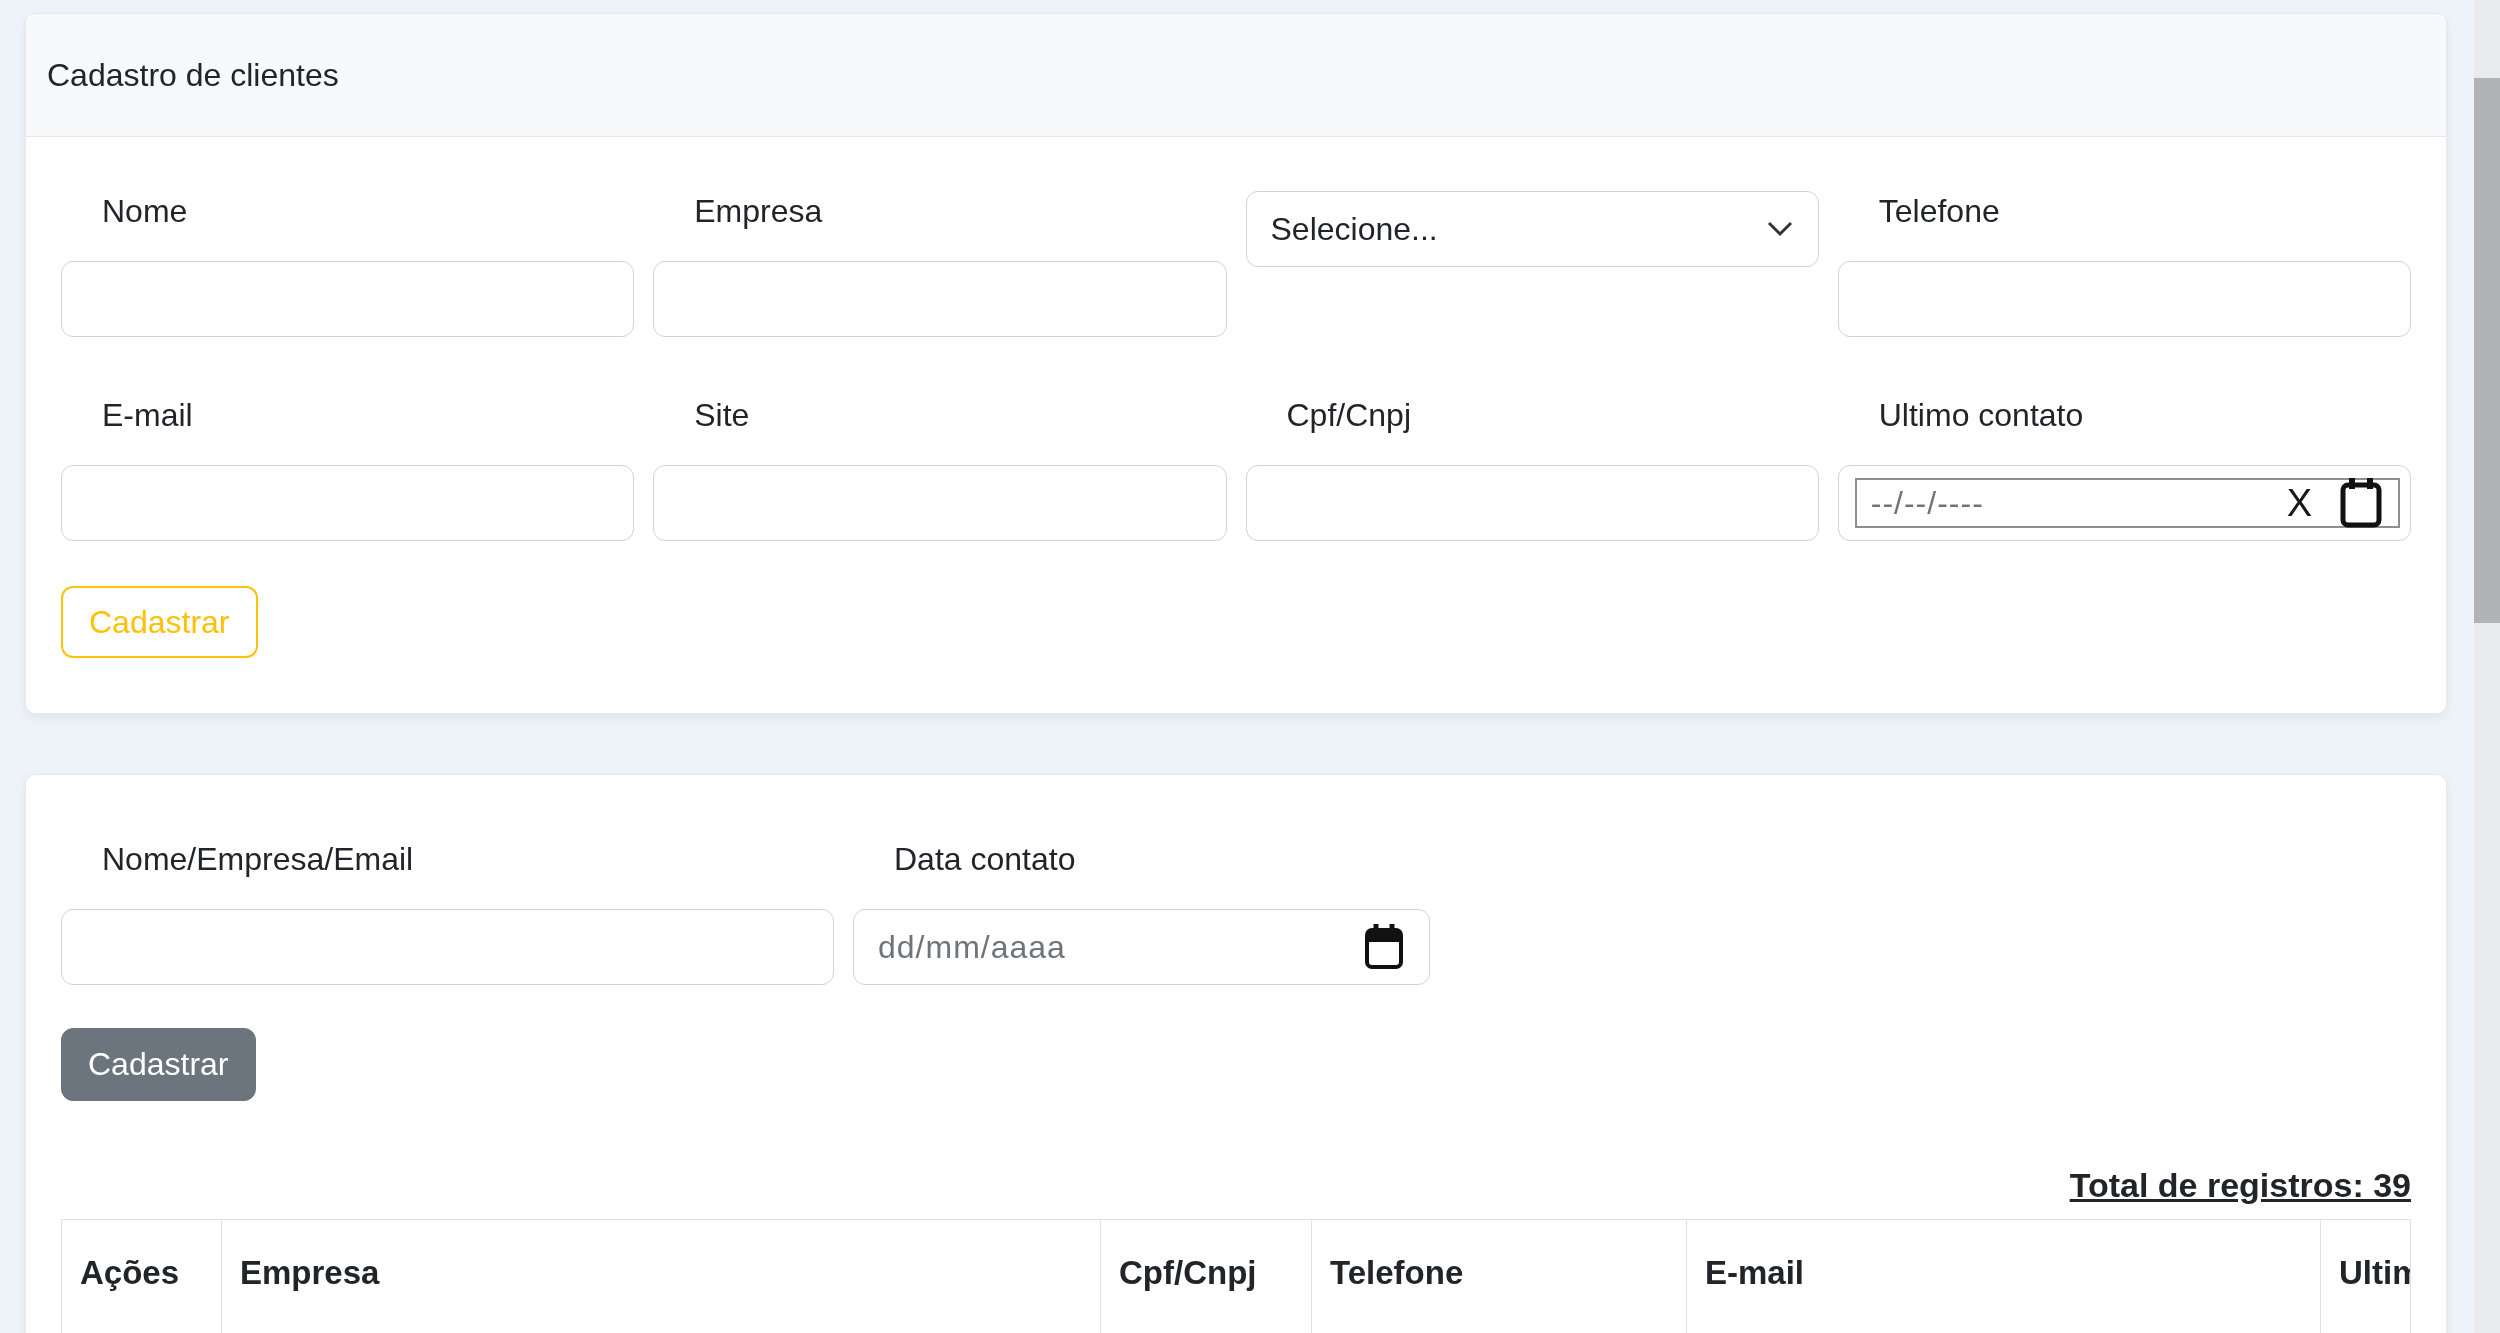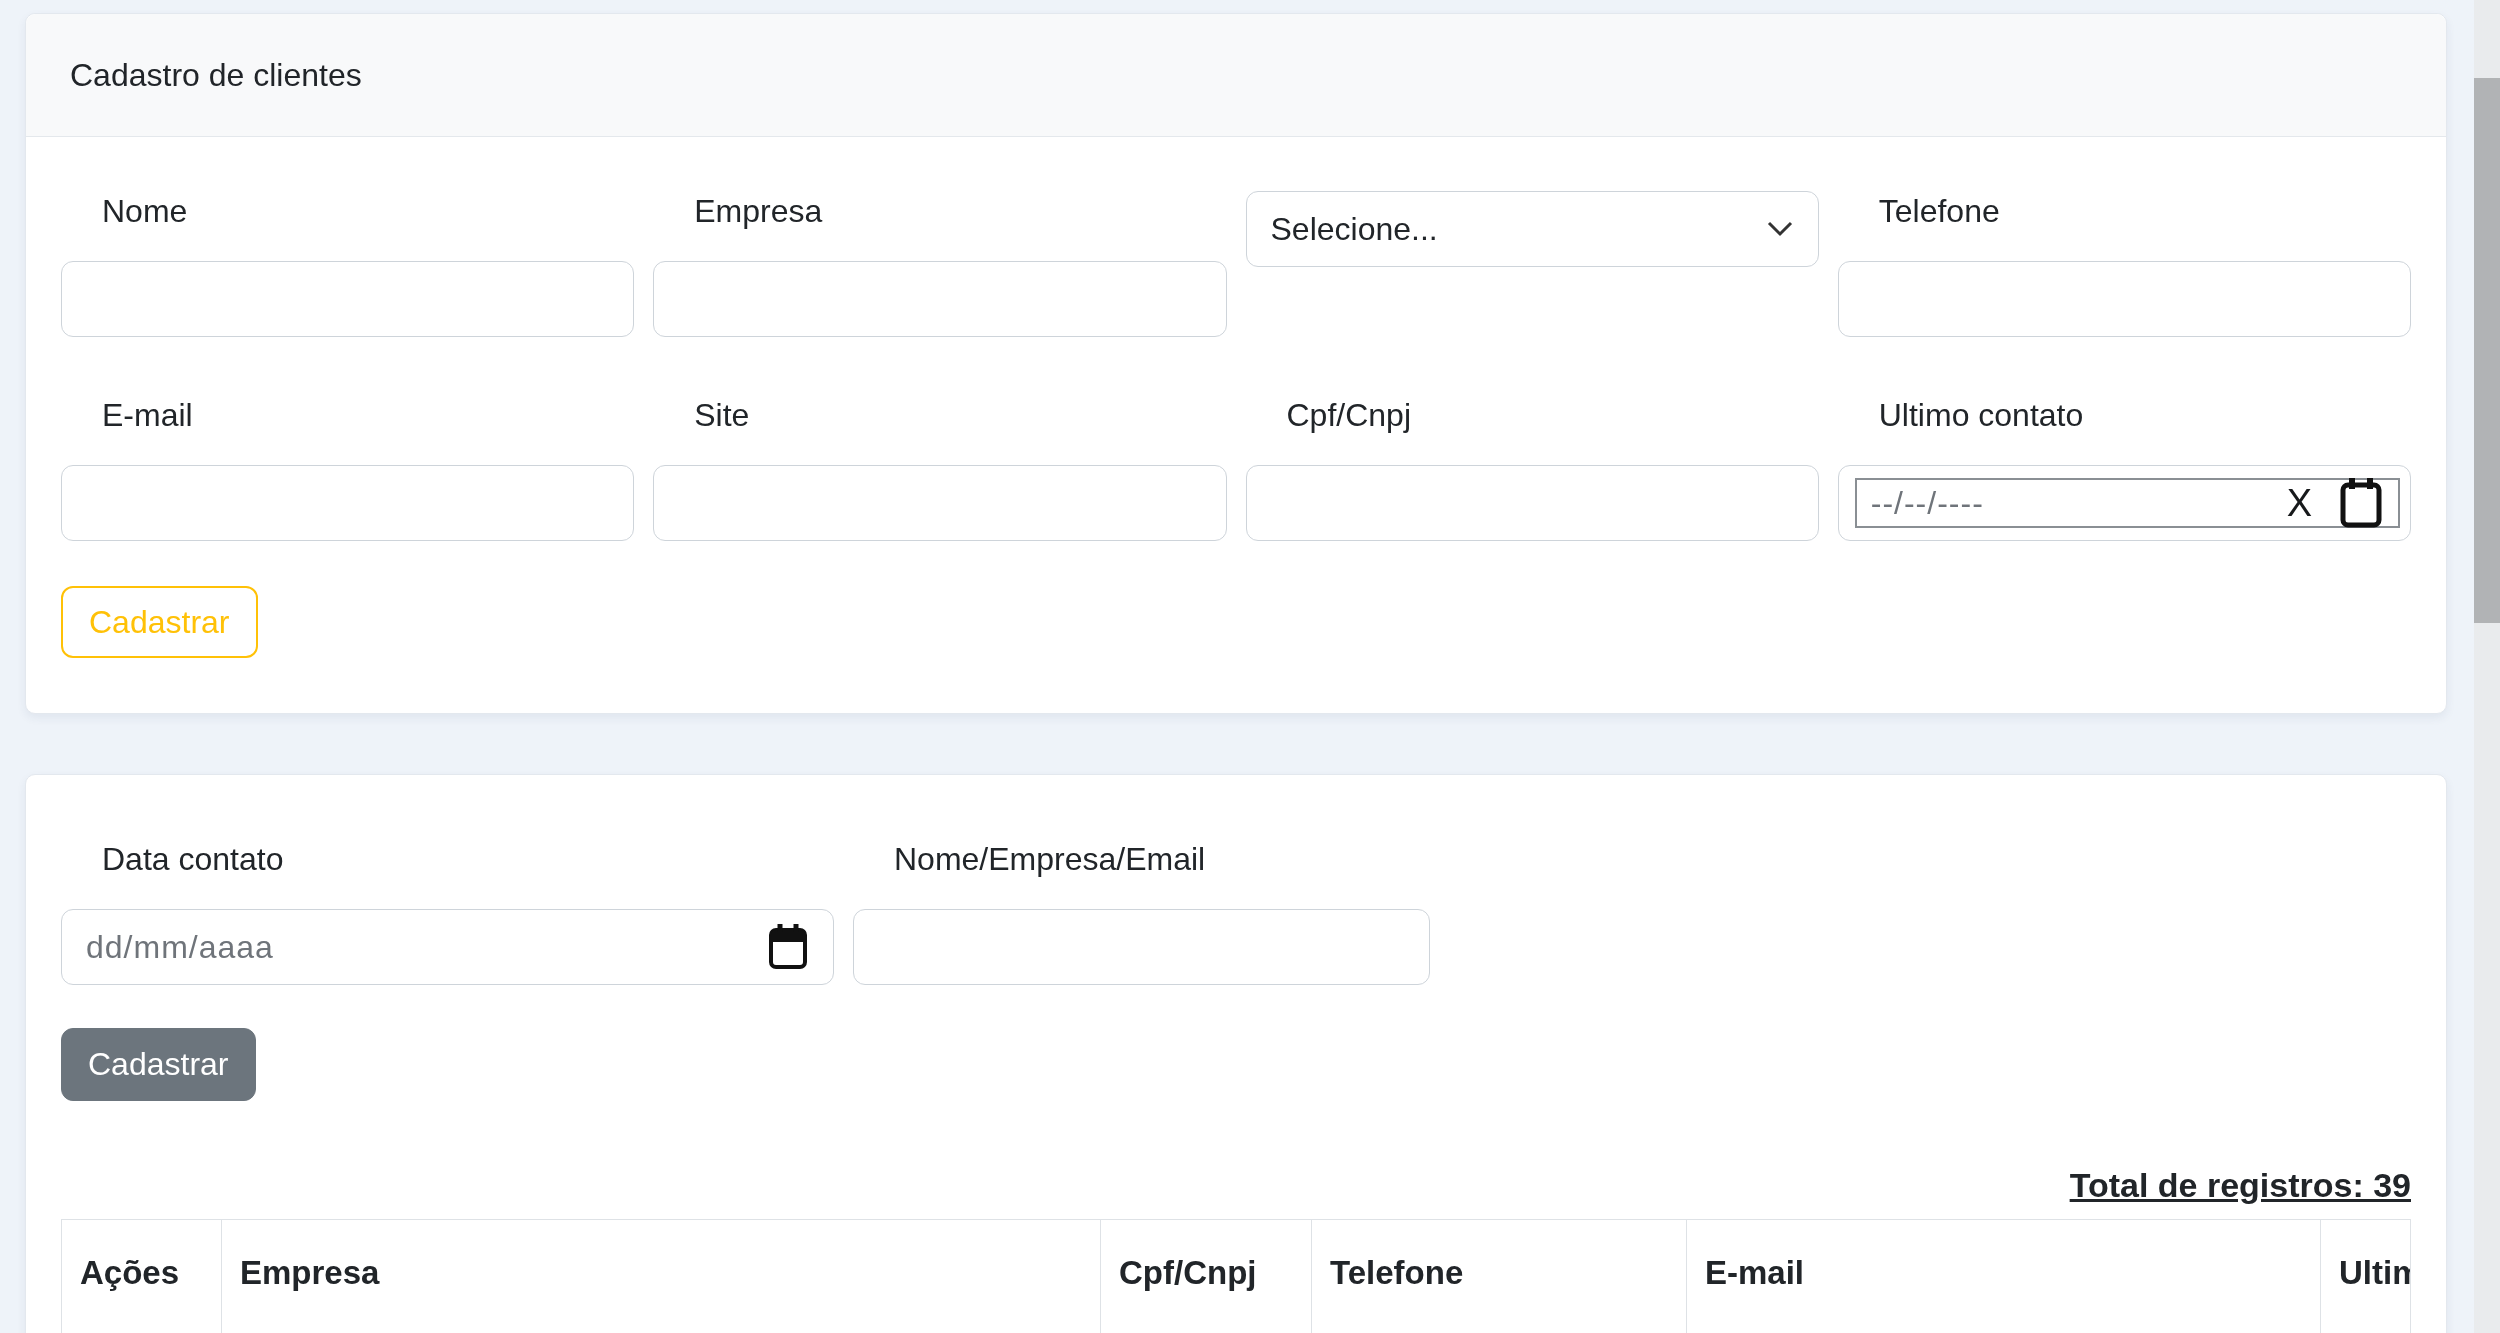--- a/index.html
+++ b/index.html
@@ -21,21 +21,21 @@
     box-sizing: border-box;
   }
 
   
   .card-header {
     height: 122px;
     background: #f8f9fa;
     border-bottom: 1px solid #e4e8ec;
     border-radius: 10px 10px 0 0;
     display: flex; align-items: center;
-    padding: 0 44px;
+    padding: 0 21px;
     font-size: 32px;
   }
   .card-body { padding: 54px 35px 55px; }
 
   .form-grid {
     display: grid;
     grid-template-columns: repeat(4, 1fr);
     column-gap: 19px;
     row-gap: 58px;
   }
@@ -225,35 +225,35 @@
 
       <button class="btn btn-cadastrar">Cadastrar</button>
     </div>
   </section>
 
   <section class="card card2">
     <div class="card-body2">
 
       <div class="search-grid">
         <div class="field">
+          <label>Nome/Empresa/Email</label>
+          <input class="input" type="text" style="">
+        </div>
+
+        <div class="field">
           <label>Data contato</label>
           <div class="input date2">
             <span class="date-ph">dd/mm/aaaa</span>
             <svg width="42" height="48" viewBox="0 0 42 48">
               <rect x="4" y="7" width="34" height="37" rx="5" fill="none" stroke="#111" stroke-width="4"></rect>
               <path d="M4 12 q0 -5 5 -5 h24 q5 0 5 5 v7 h-34 z" fill="#111"></path>
               <line x1="13" y1="1" x2="13" y2="9" stroke="#111" stroke-width="5"></line>
               <line x1="29" y1="1" x2="29" y2="9" stroke="#111" stroke-width="5"></line>
             </svg>
           </div>
-        </div>
-
-        <div class="field">
-          <label>Nome/Empresa/Email</label>
-          <input class="input" type="text" style="">
         </div>
       </div>
 
       <button class="btn btn-pesquisar">Cadastrar</button>
 
       <div class="total">Total de registros: 39</div>
 
       <table class="results">
         <thead>
           <tr>

